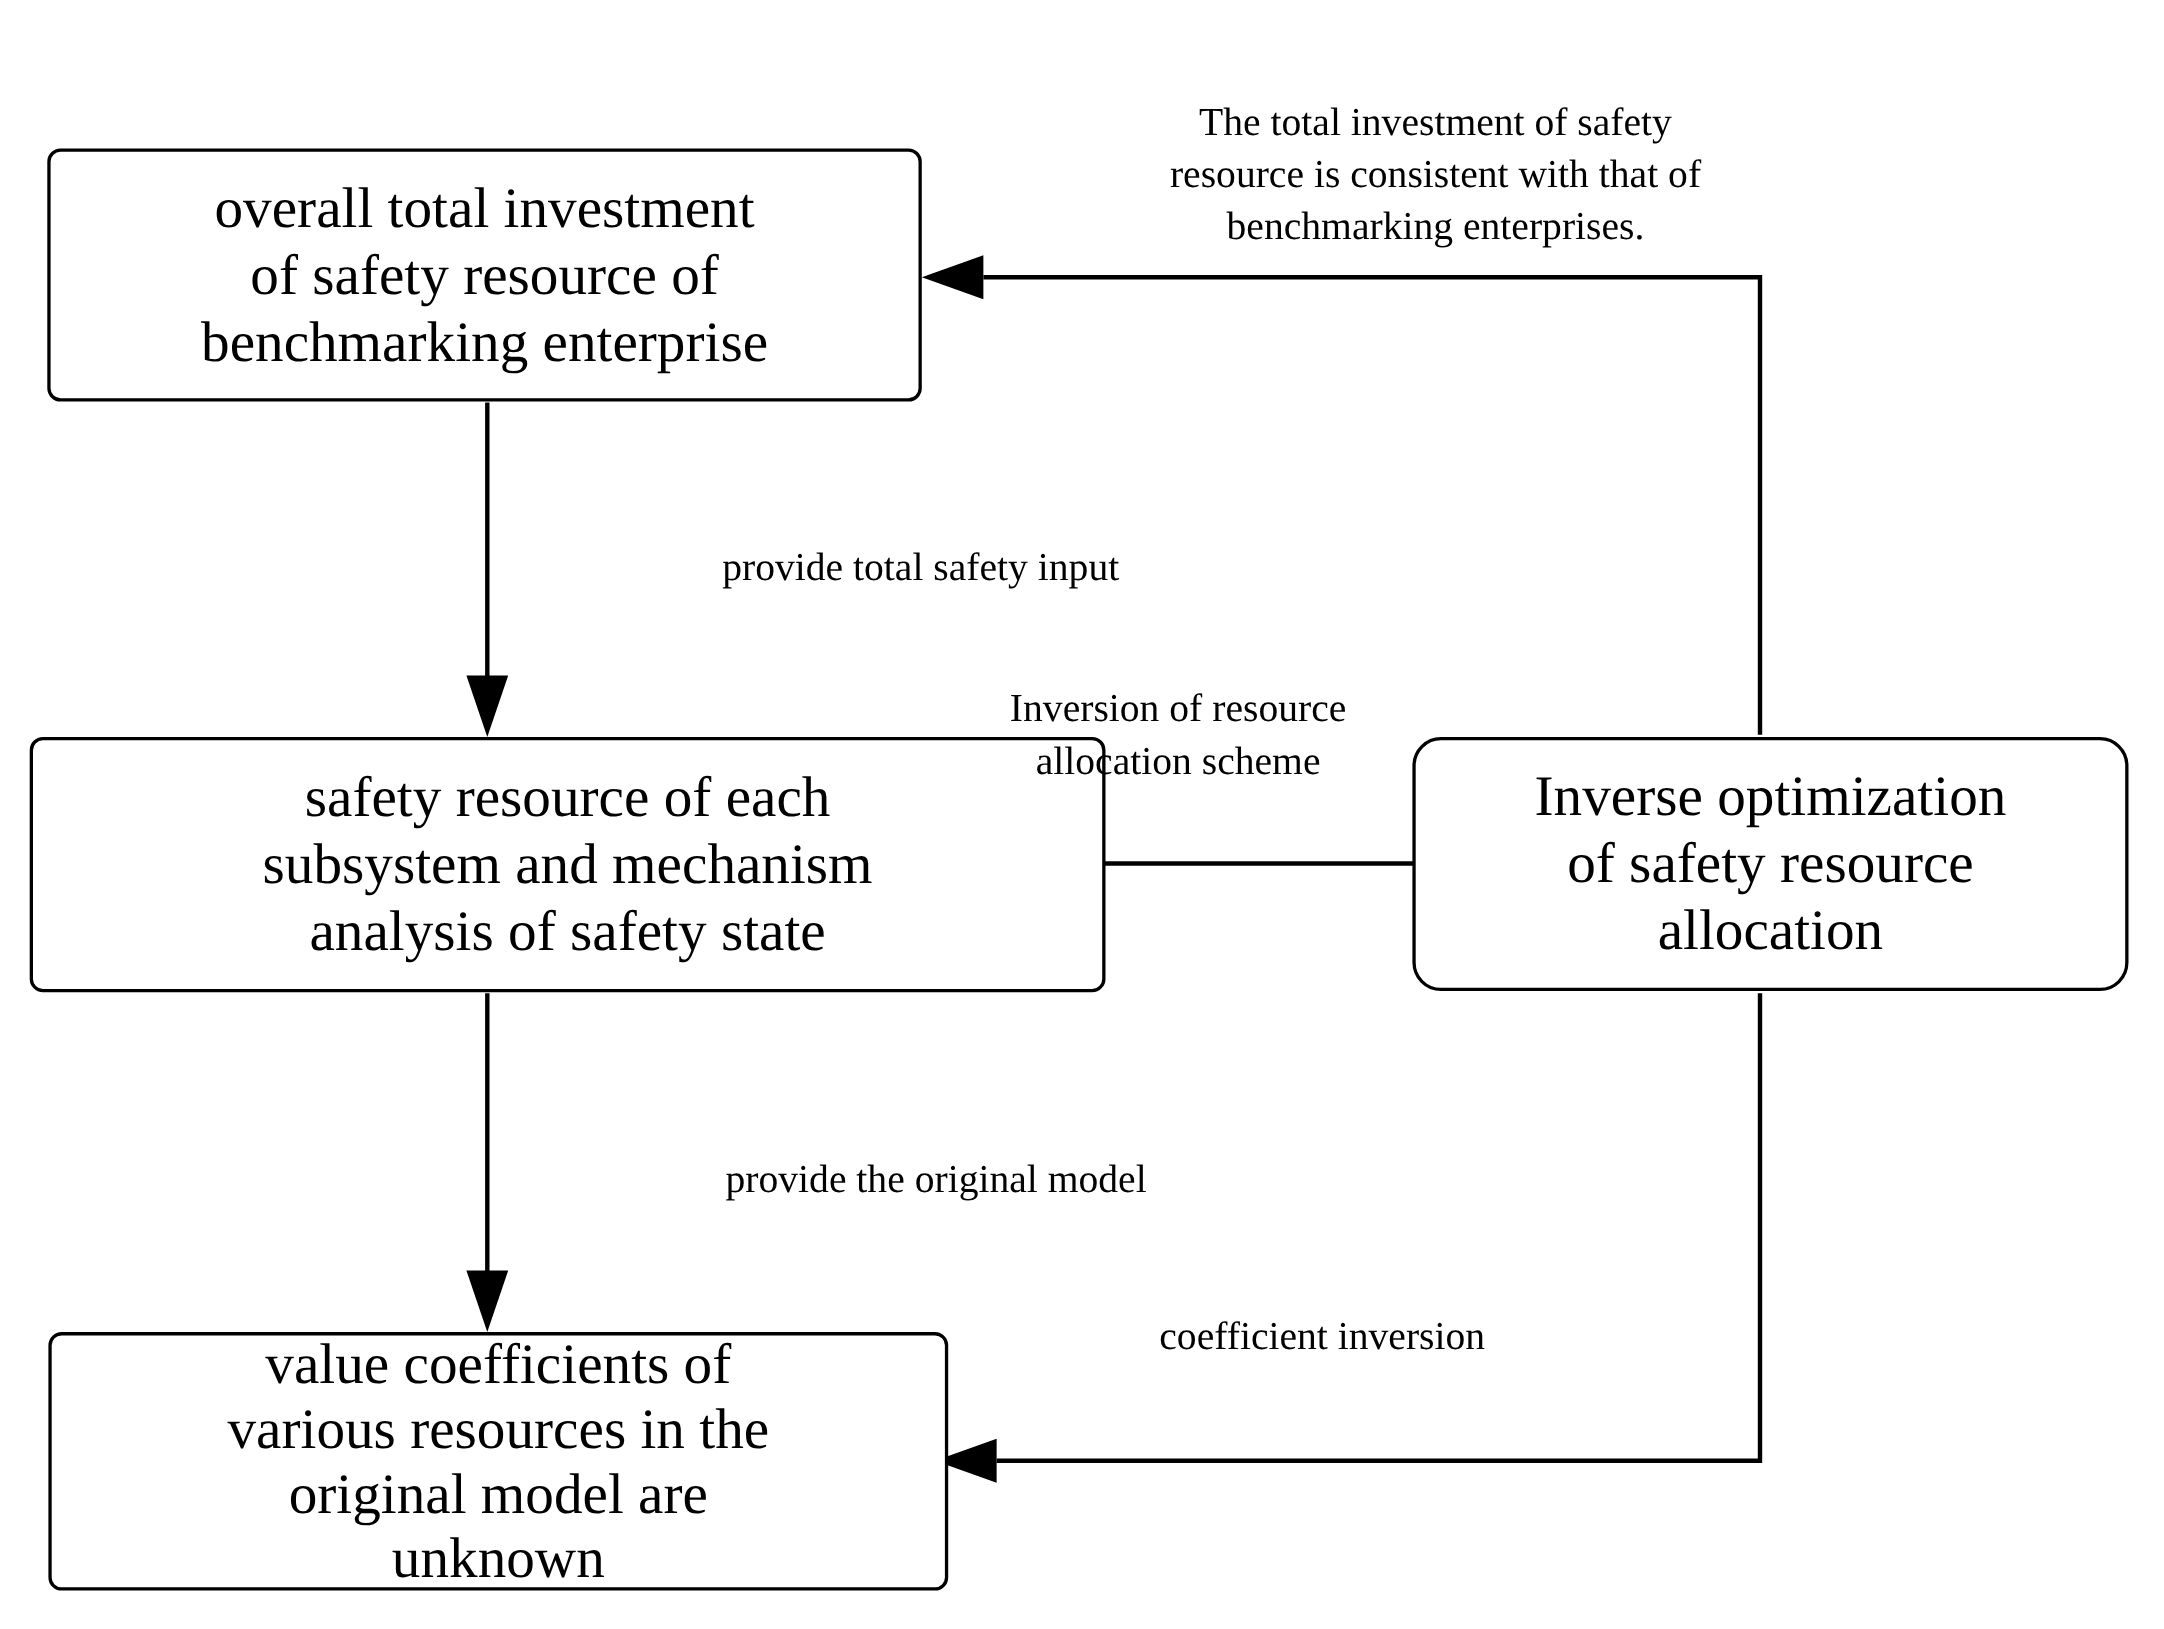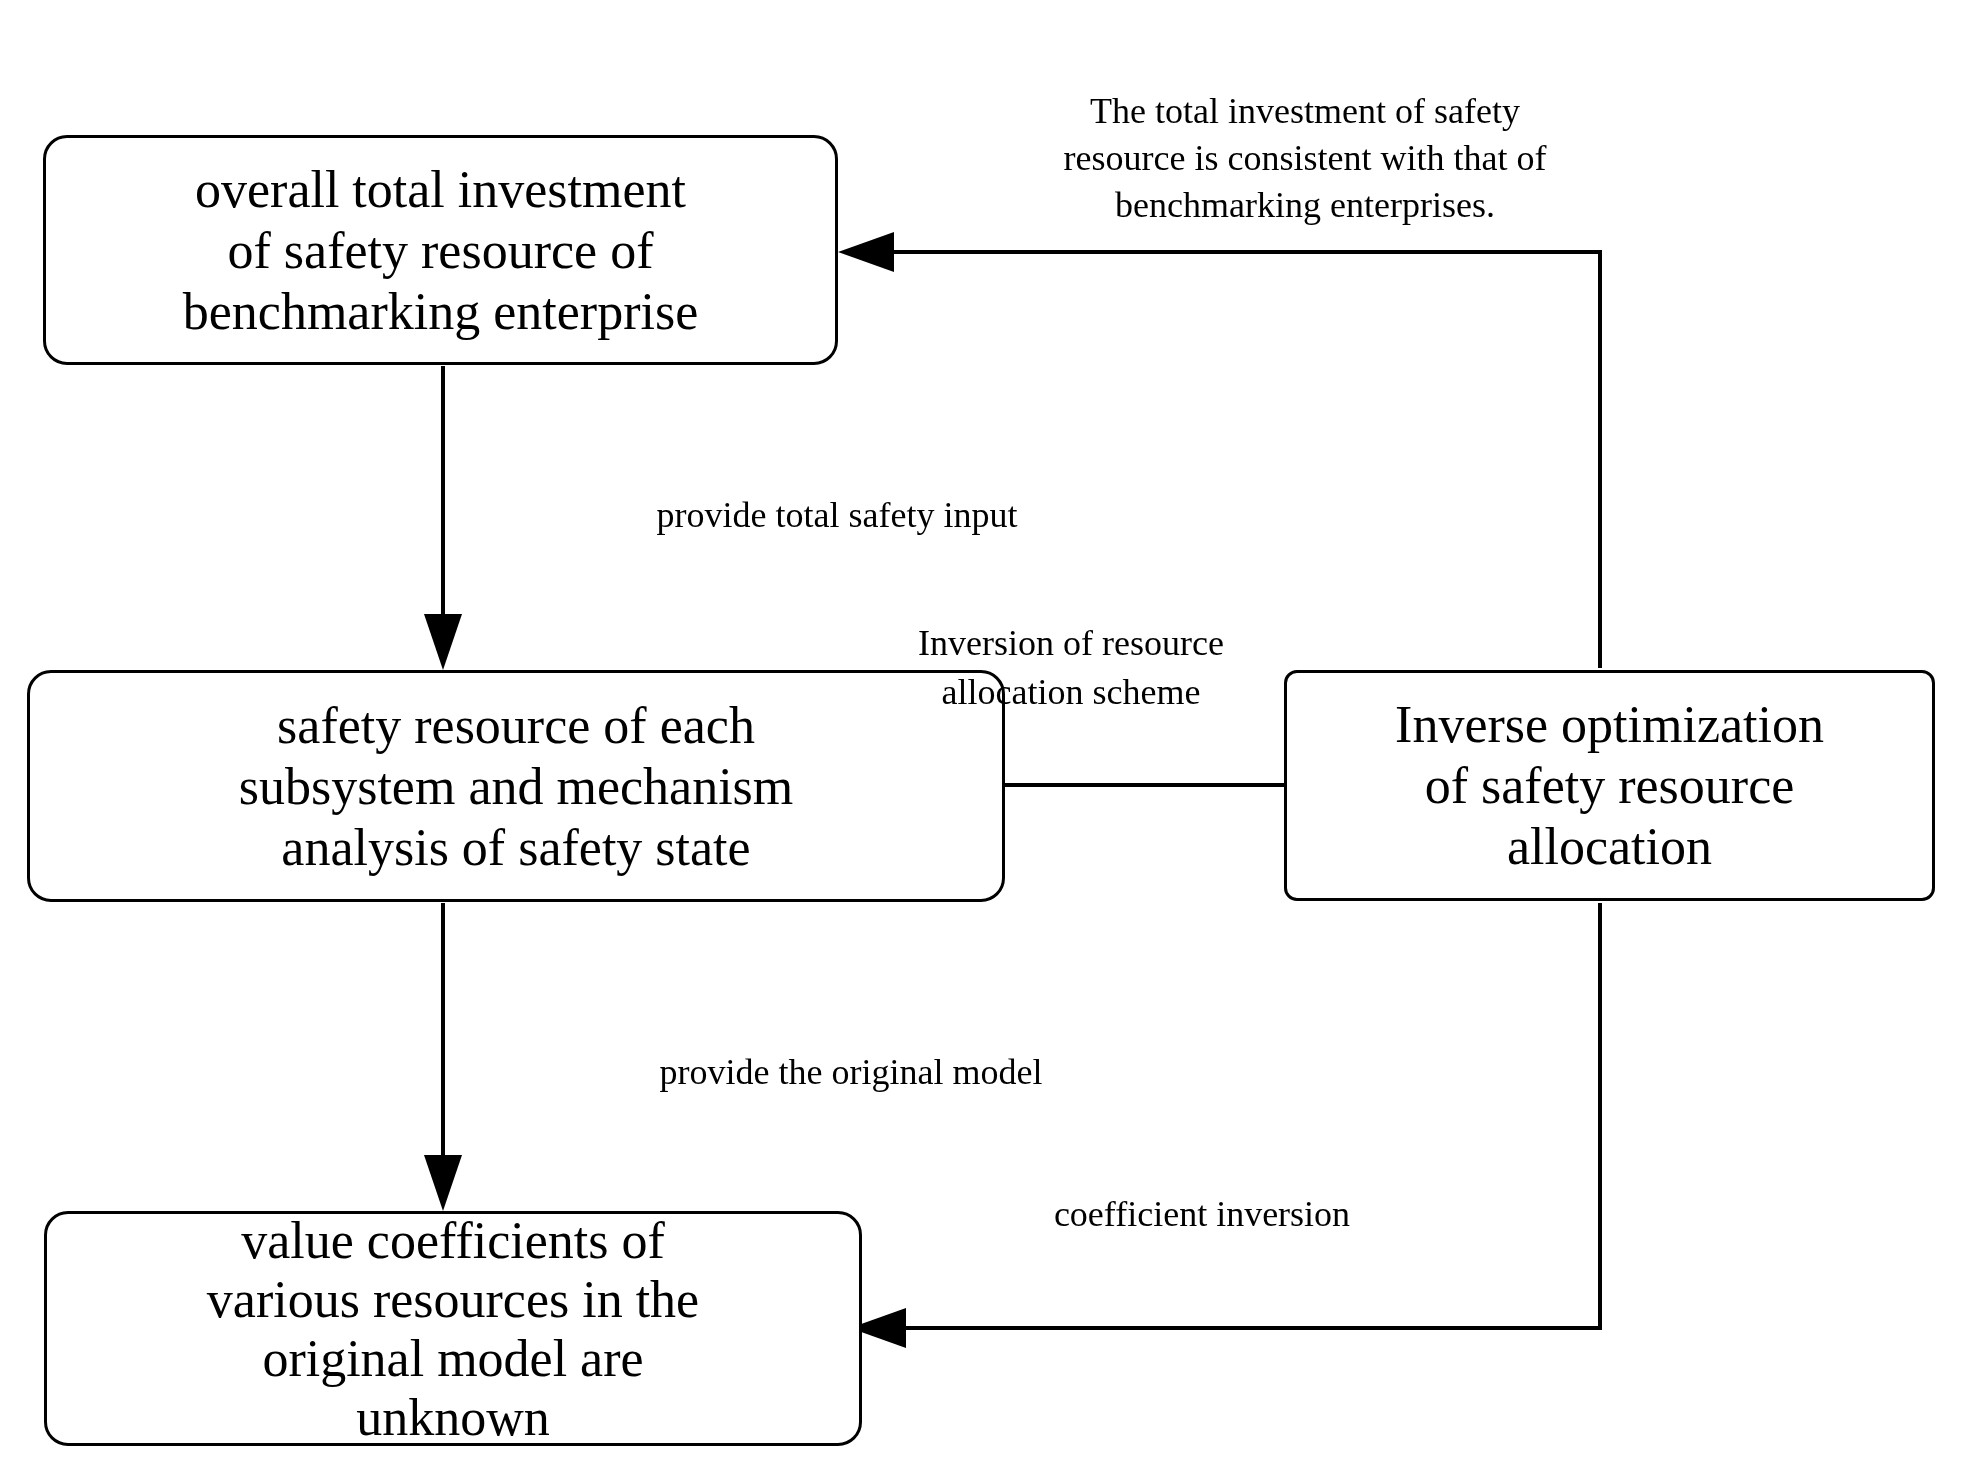--- a/index.html
+++ b/index.html
@@ -21,21 +21,21 @@
     left: 0;
     top: 0;
     width: 1967px;
     height: 1481px;
   }
   .node {
     position: absolute;
     box-sizing: border-box;
     border: 3px solid #000000;
     background: #ffffff;
-    border-radius: 24px;
+    border-radius: 12px;
     display: flex;
     align-items: center;
     justify-content: center;
     text-align: center;
   }
   .node-text {
     font-size: 52px;
     line-height: 61px;
     white-space: nowrap;
   }
@@ -96,21 +96,21 @@
 
   <div class="node" style="left:44px; top:1211px; width:818px; height:235px;">
     <div class="node-text" style="line-height:59px;">
       <div>value coefficients of</div>
       <div>various resources in the</div>
       <div>original model are</div>
       <div>unknown</div>
     </div>
   </div>
 
-  <div class="node" style="left:1284px; top:670px; width:651px; height:231px; border-radius:13px;">
+  <div class="node" style="left:1284px; top:670px; width:651px; height:231px; border-radius:26px;">
     <div class="node-text">
       <div>Inverse optimization</div>
       <div>of safety resource</div>
       <div>allocation</div>
     </div>
   </div>
 
   <div class="flabel" style="left:1305px; top:88px; line-height:47px;">
     <div>The total investment of safety</div>
     <div>resource is consistent with that of</div>

